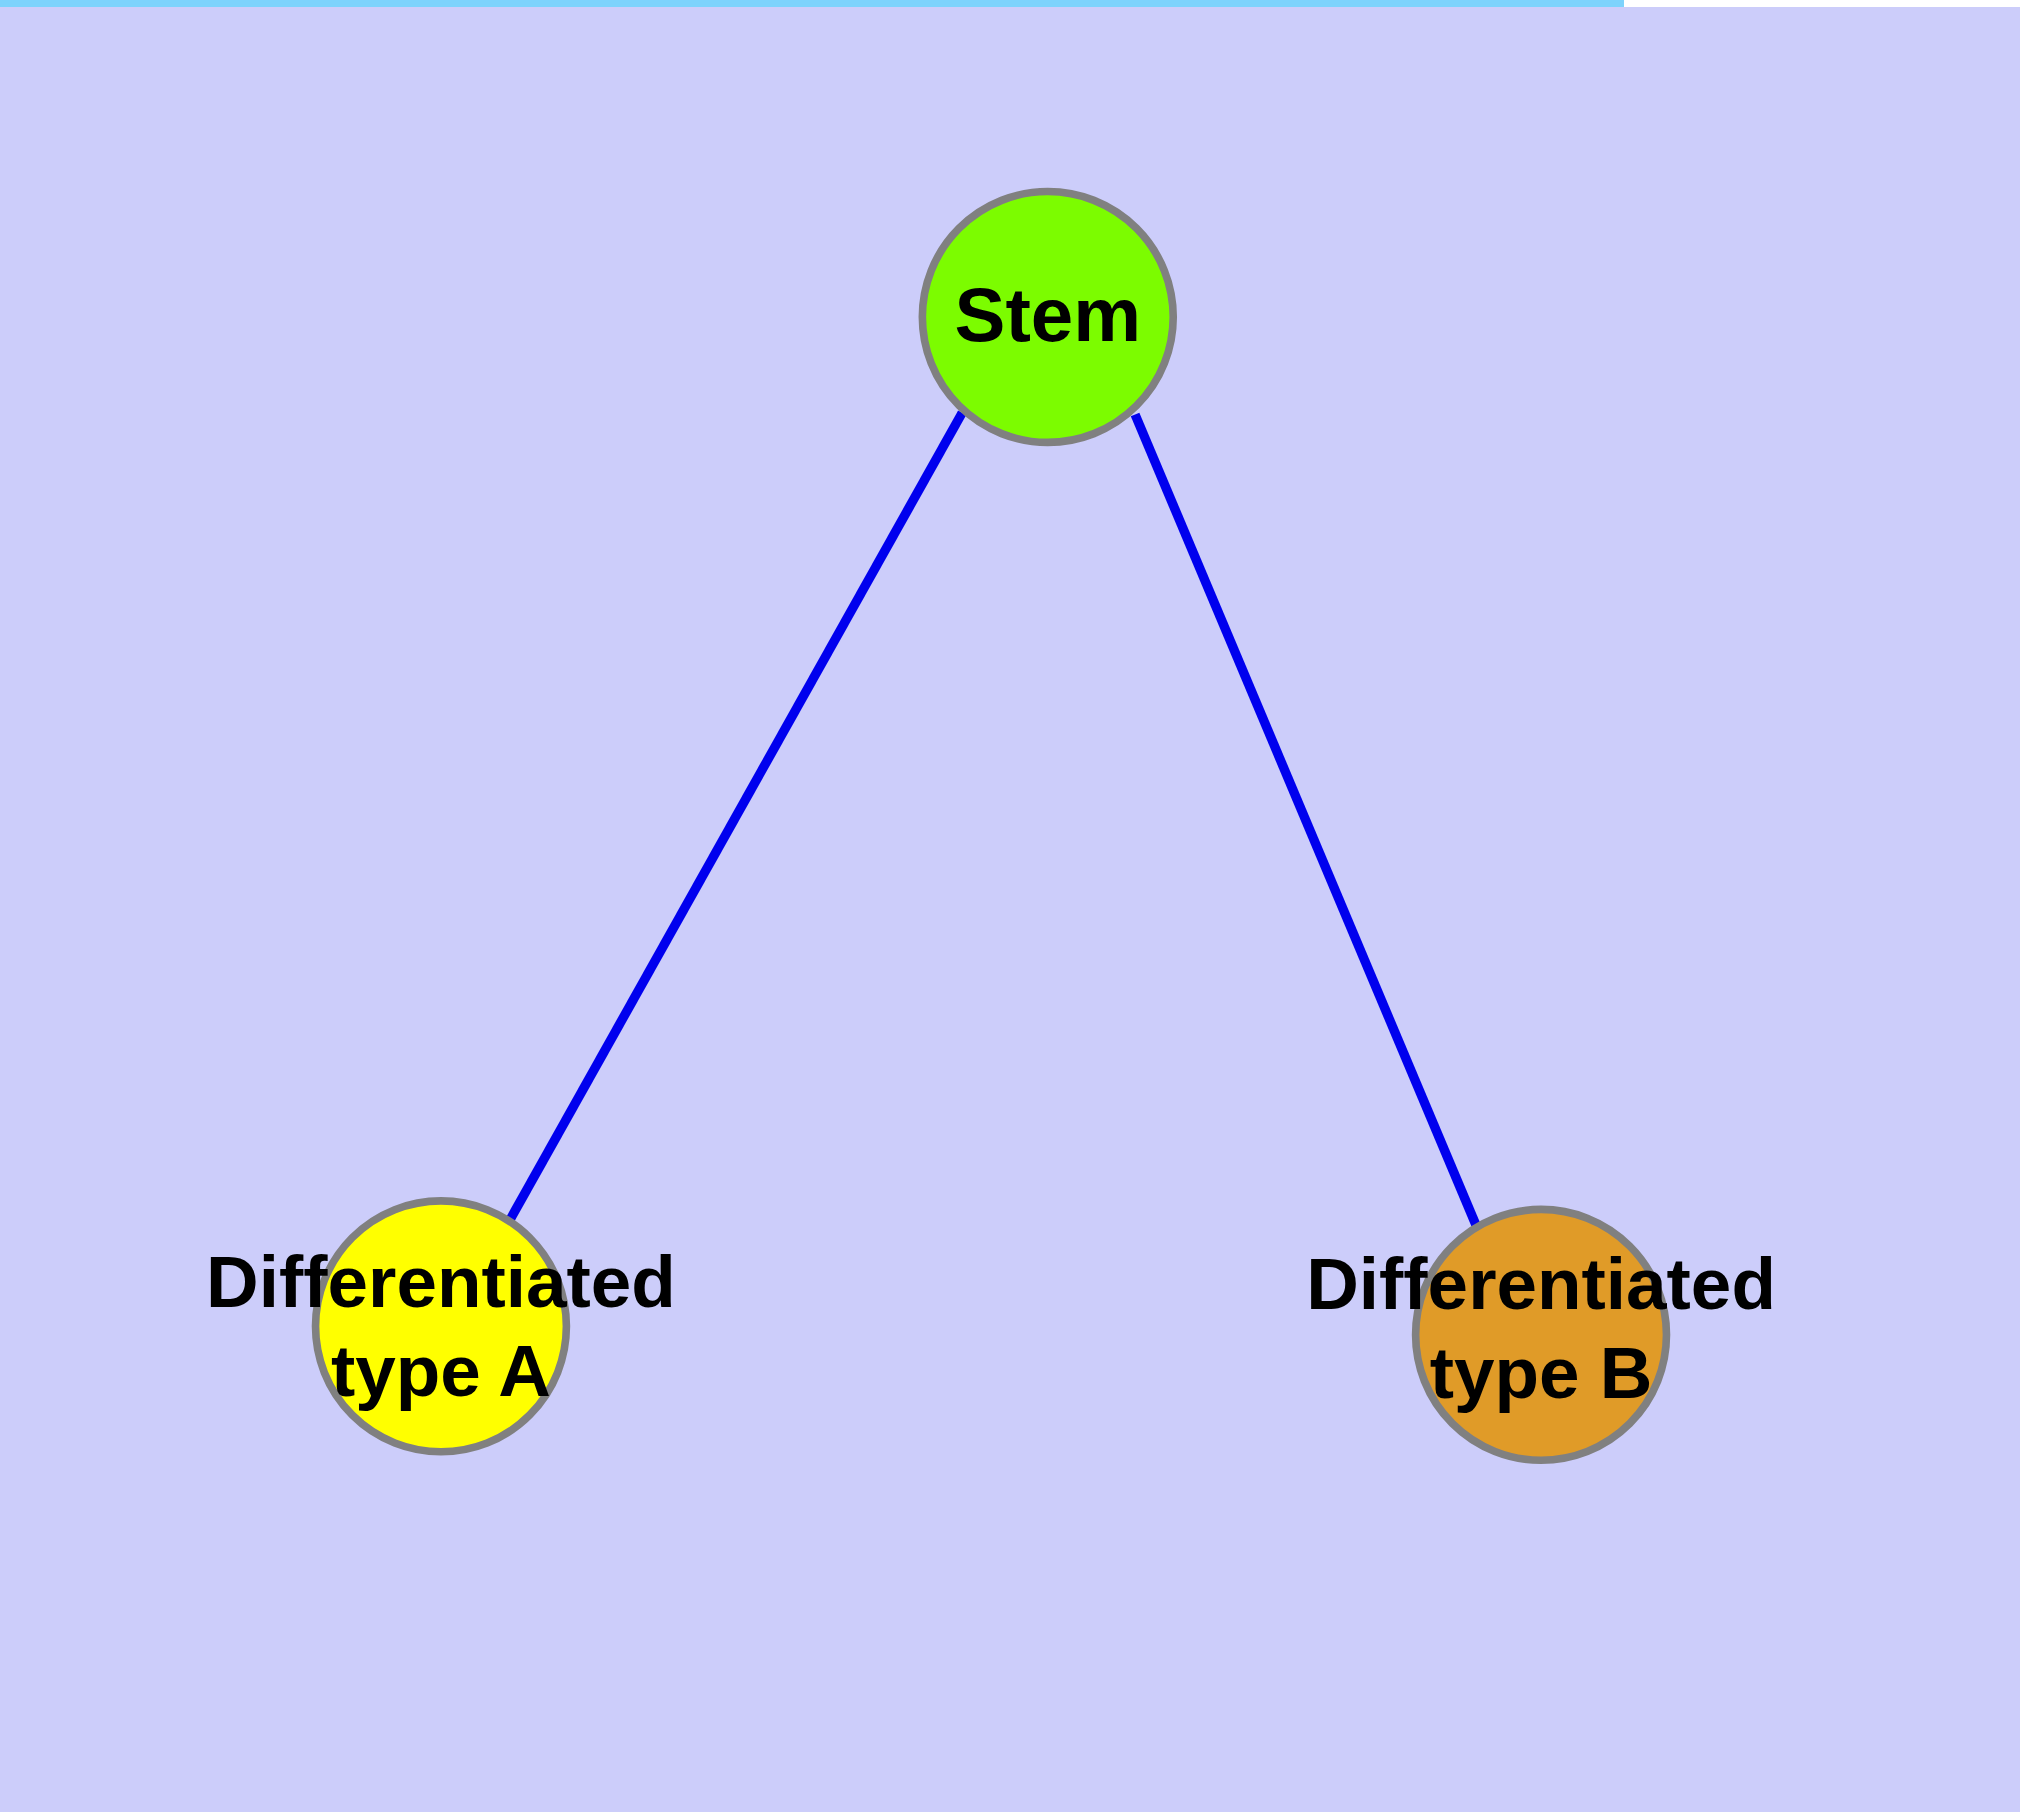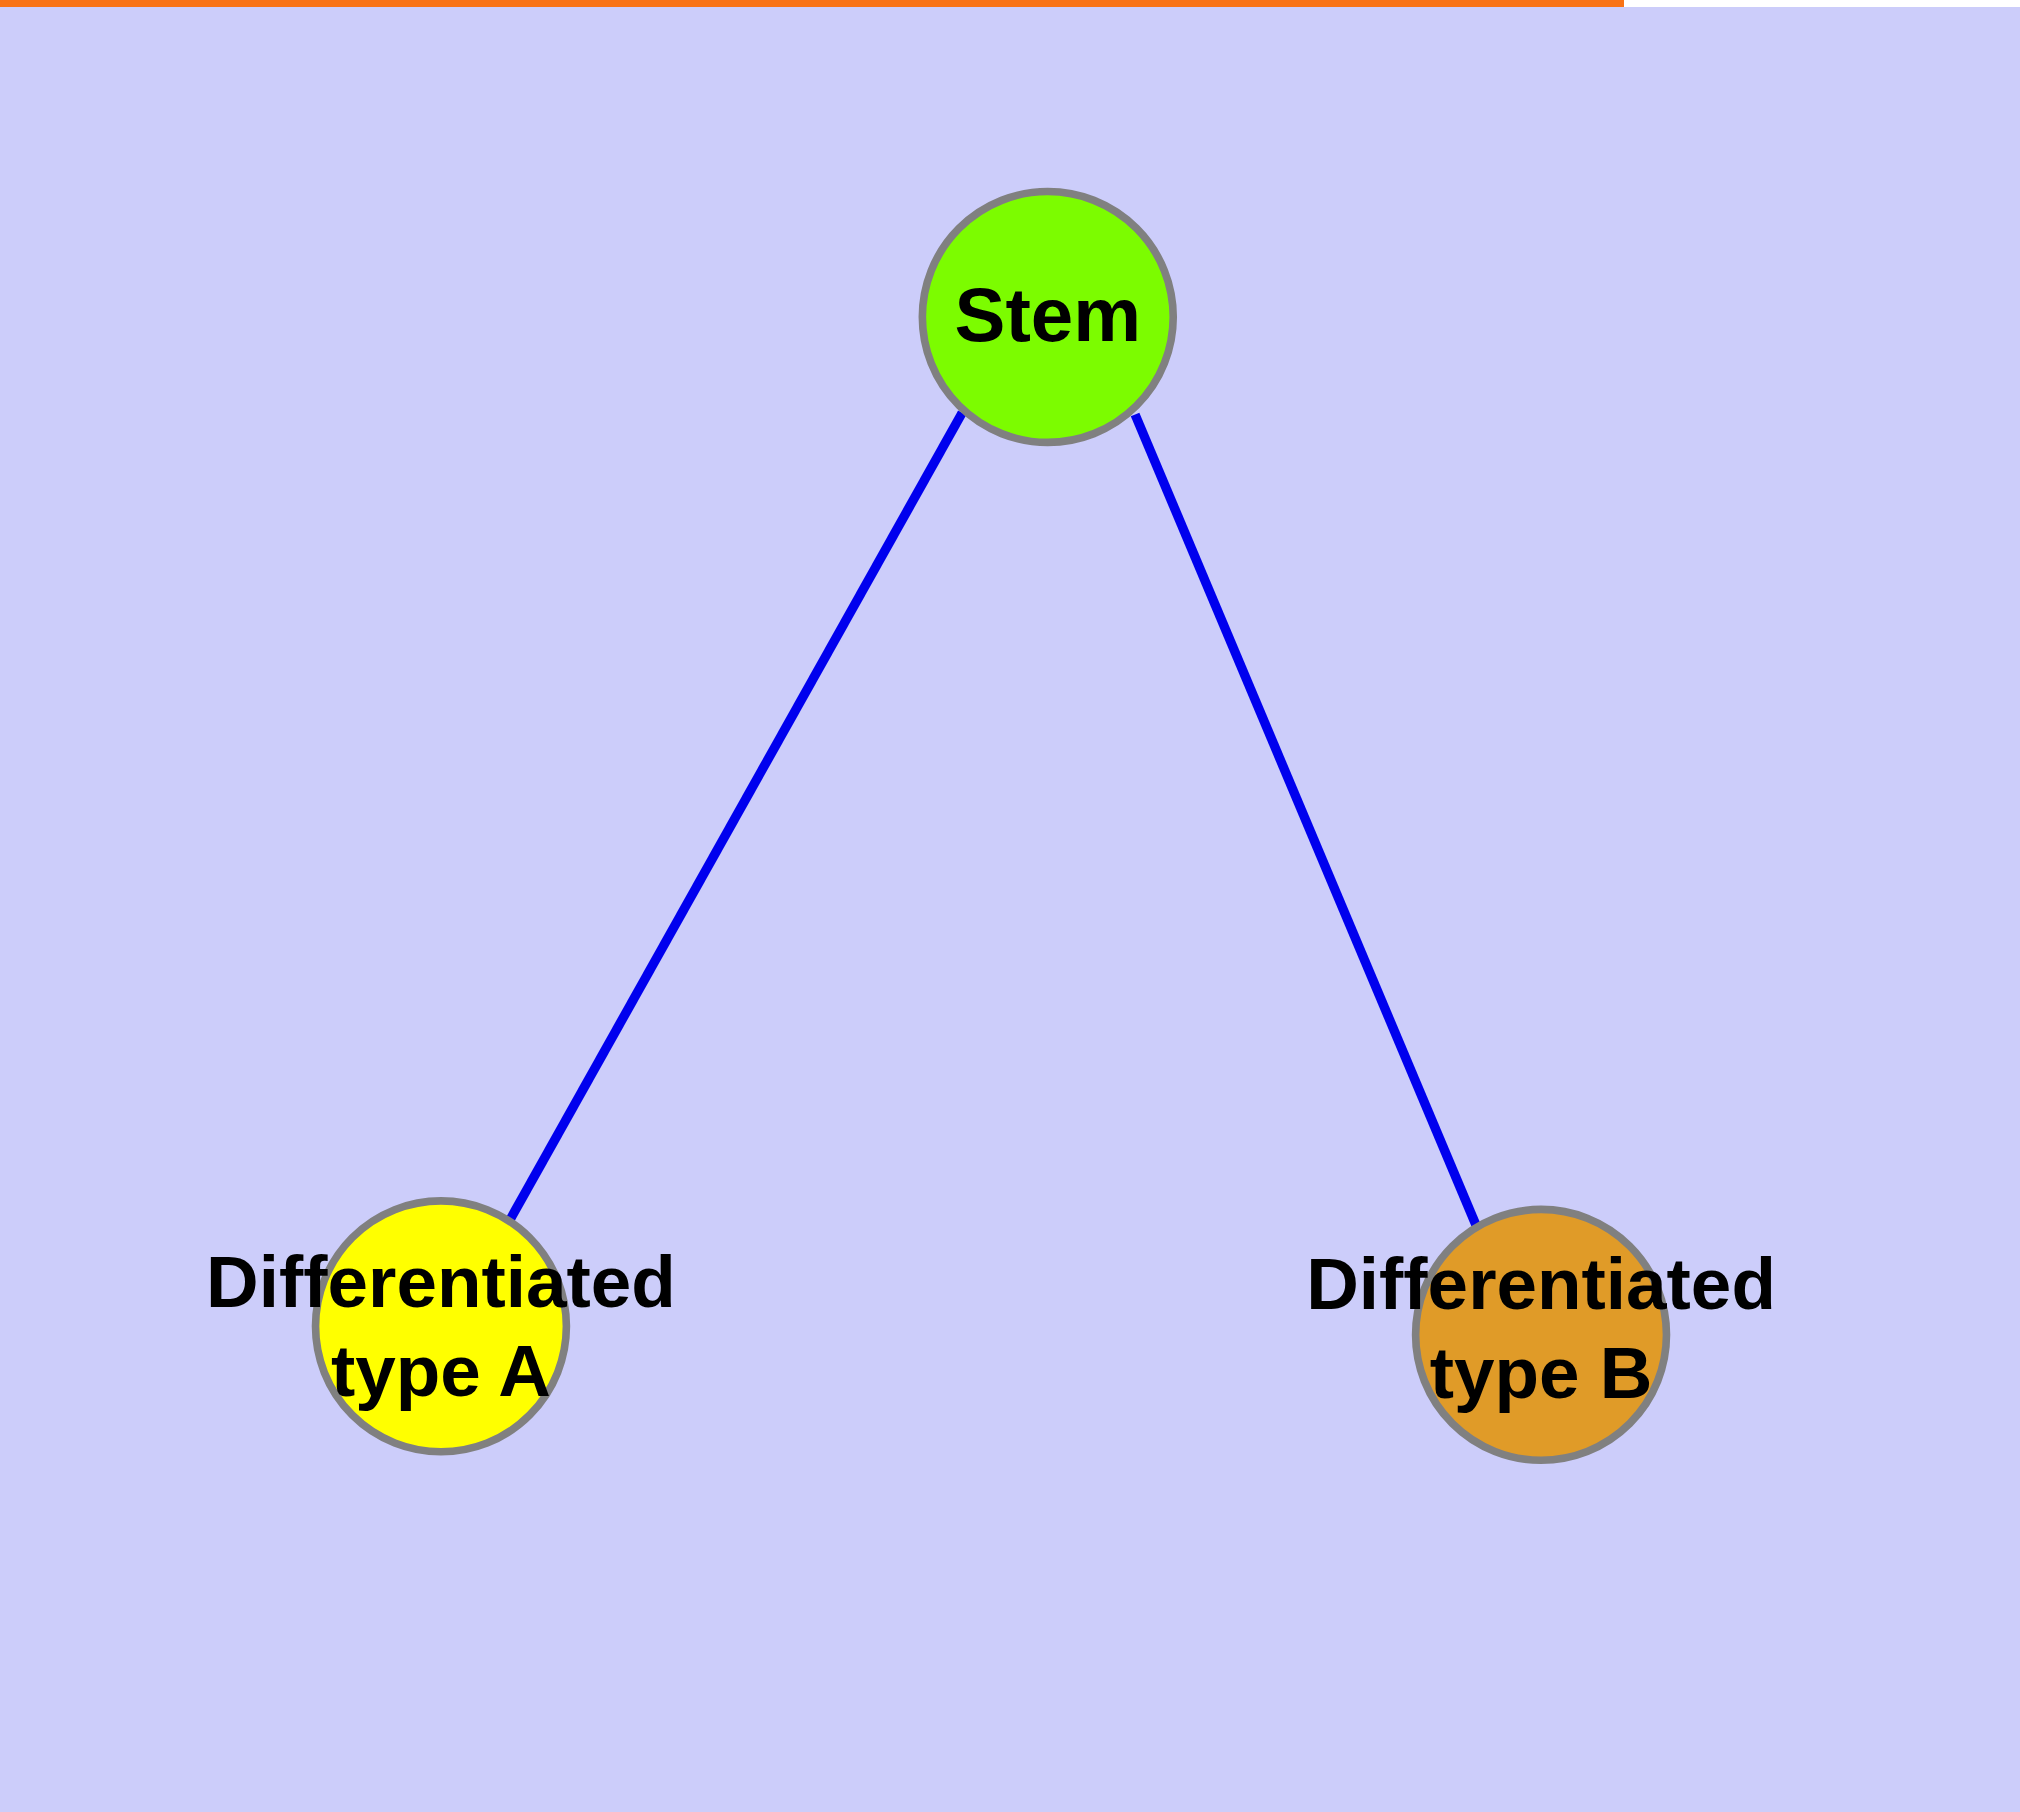--- a/index.html
+++ b/index.html
@@ -10,21 +10,21 @@
   body {
     width: 2021px;
     height: 1812px;
     overflow: hidden;
     font-family: "Liberation Sans", sans-serif;
   }
   #diagram-root {
     position: relative;
     width: 1624px;
     height: 1812px;
-    background: #f97316;
+    background: #7dd3fc;
   }
   #canvas-bg {
     position: absolute;
     left: 0;
     top: 6.8px;
     width: 2021px;
     height: 1805px;
     background: #cccdfa;
   }
   #graph-svg {

